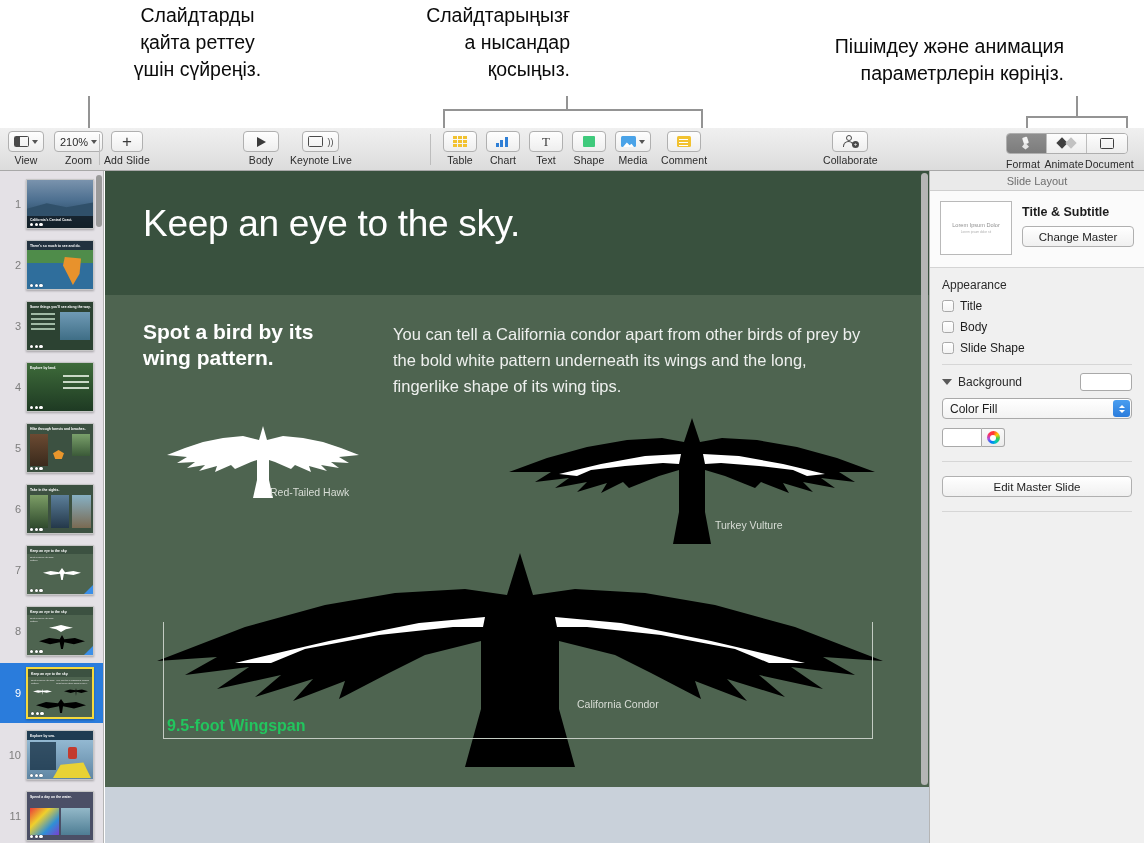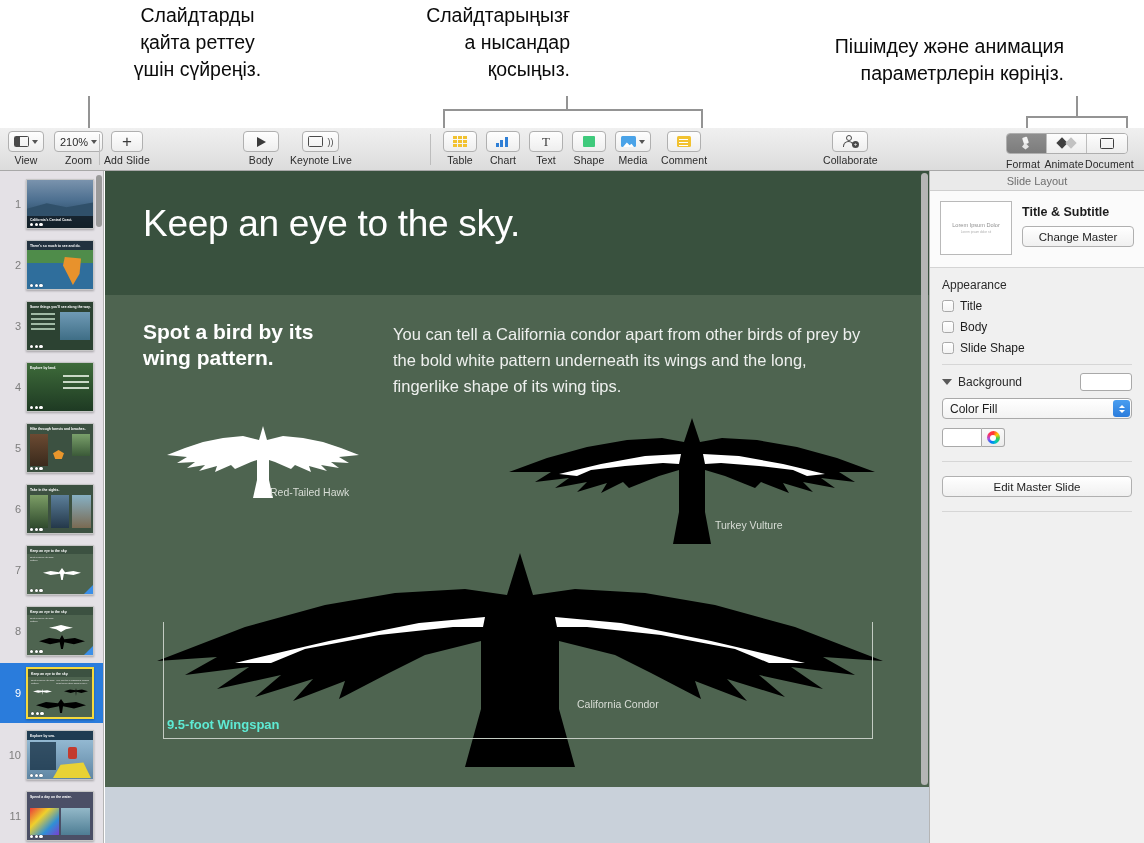--- a/index.html
+++ b/index.html
@@ -152,21 +152,21 @@
   }
   .bird-label {
     position: absolute; font-size: 10.5px; color: #d8ddd6; white-space: nowrap;
   }
   .wing-box {
     position: absolute; left: 58px; top: 451px; width: 710px; height: 117px;
     border: 1px solid #c3cbc2; border-top: none;
   }
   .wingspan-label {
     position: absolute; left: 62px; top: 546px;
-    font-size: 13px; font-weight: bold; color: #5eead4;
+    font-size: 16px; font-weight: bold; color: #22c55e;
   }
   .canvas-scroll-v { position: absolute; right: 1px; top: 2px; width: 7px; height: 612px;
     background: #b5b5b5; border-radius: 4px; }
 
   
   .inspector {
     position: absolute; left: 929px; top: 171px; width: 215px; height: 672px;
     background: #f0f0f0; border-left: 1px solid #b5b5b5;
   }
   .insp-head {

